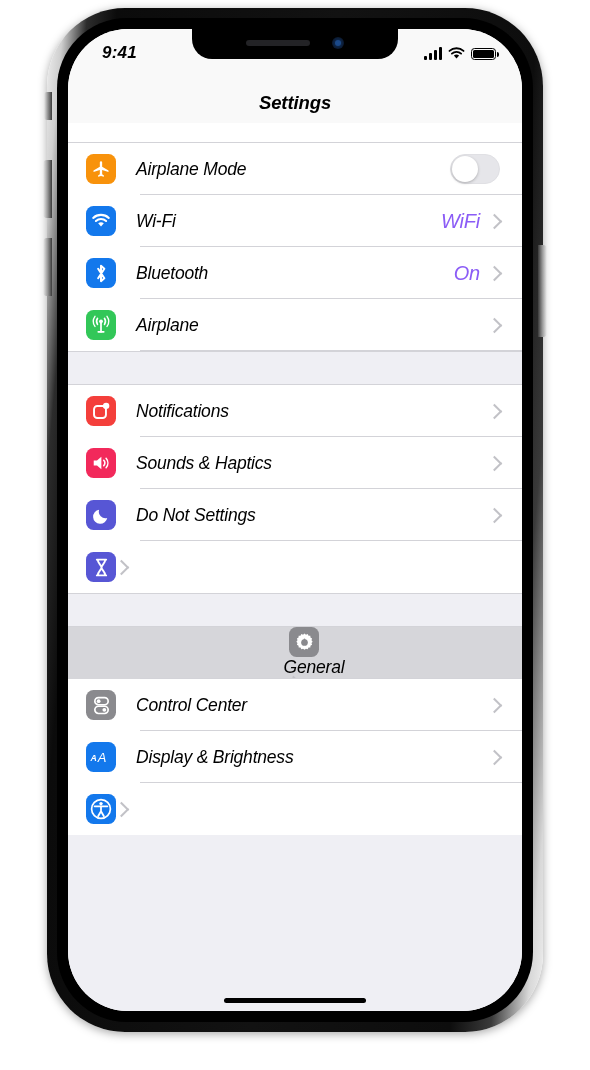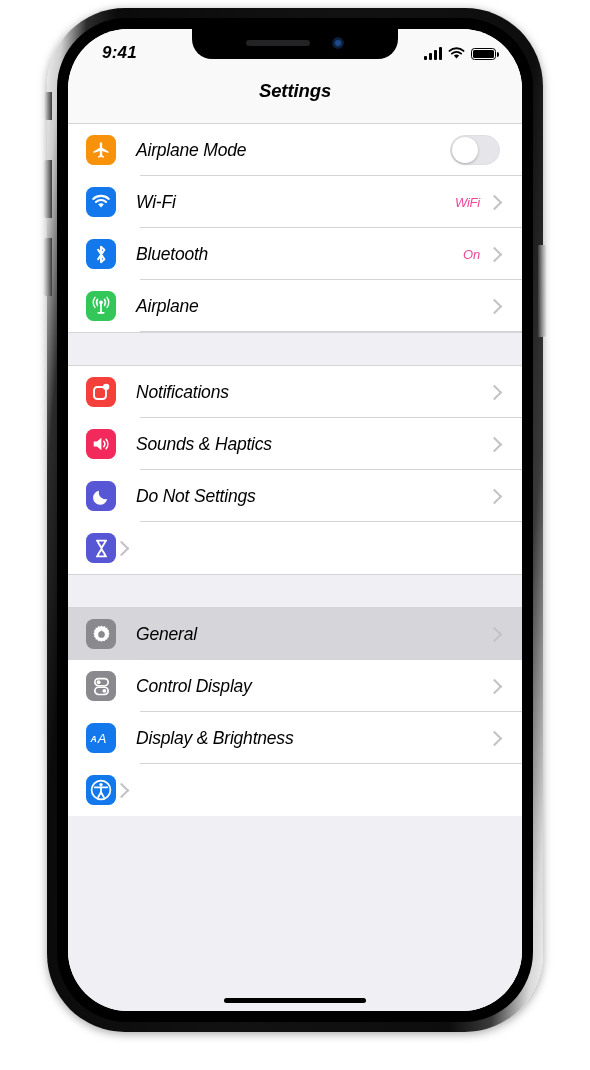--- a/index.html
+++ b/index.html
@@ -118,62 +118,63 @@
   #battery-fill{height:100%;background:#000;border-radius:1.5px;}
 
   
   #nav-bar{
     height:48px;background:#f9f9f9;
     display:flex;align-items:flex-start;justify-content:center;
     position:relative;
   }
   #page-title{
     font-size:18.5px;font-weight:bold;color:#000;
-    letter-spacing:-.1px;margin-top:5px;
+    letter-spacing:-.1px;margin-top:17px;
   }
 
   
   #settings-list{
     background:#efeff4;
     height:888px;
     overflow:hidden;
     position:relative;
+    margin-top:19px;
   }
   .section-gap{height:32px;background:#efeff4;}
   .section{background:#ffffff;}
   .section.top-rule{border-top:1px solid #d3d3d8;}
   .section.bottom-rule{border-bottom:1px solid #d3d3d8;}
 
   .row{
     display:flex;align-items:center;
     height:52px;
     background:#ffffff;
     padding-left:18px;
     position:relative;
   }
-  .row.highlighted{background:#d6d6da;}
+  .row.highlighted{background:#d6d6da;flex-direction:column;}
   .row .sep{
     position:absolute;left:72px;right:0;bottom:0;height:1px;background:#d3d3d8;
   }
 
   .row-icon{
     width:30px;height:30px;border-radius:7.5px;
     flex:0 0 30px;
     display:flex;align-items:center;justify-content:center;
     color:#fff;
   }
   .row-label{
     margin-left:20px;
     font-size:17.5px;color:#000;
     letter-spacing:-.2px;
     flex:1 1 auto;
     white-space:nowrap;
   }
   .row-value{
-    font-size:13px;color:#ec4899;
+    font-size:20px;color:#8b5cf6;
     margin-right:9px;letter-spacing:-.2px;
   }
   .chevron{
     width:9px;height:9px;flex:0 0 9px;
     border-right:2.1px solid #c2c2c7;
     border-top:2.1px solid #c2c2c7;
     transform:rotate(45deg);
     margin-right:22px;
   }
   .toggle{
@@ -375,21 +376,21 @@
 
       <div class="row">
         <div class="row-icon" style="background:#8A8A8E">
           <svg width="19" height="21" viewBox="0 0 20 22">
             <rect x="3" y="2.6" width="14" height="7.6" rx="3.8" stroke="#fff" stroke-width="1.8" fill="none"></rect>
             <circle cx="7" cy="6.4" r="2" fill="#fff"></circle>
             <rect x="3" y="11.8" width="14" height="7.6" rx="3.8" stroke="#fff" stroke-width="1.8" fill="none"></rect>
             <circle cx="13" cy="15.6" r="2" fill="#fff"></circle>
           </svg>
         </div>
-        <div class="row-label">Control Display</div>
+        <div class="row-label">Control Center</div>
         <div class="chevron"></div>
         <div class="sep"></div>
       </div>
 
       <div class="row">
         <div class="row-icon" style="background:#1378EC">
           <svg width="24" height="18" viewBox="0 0 26 18">
             <text x="1.5" y="13.6" font-family="Liberation Sans, sans-serif" font-size="9.5" font-weight="bold" fill="#fff">A</text>
             <text x="9.5" y="14.6" font-family="Liberation Sans, sans-serif" font-size="14" fill="#fff">A</text>
           </svg>

